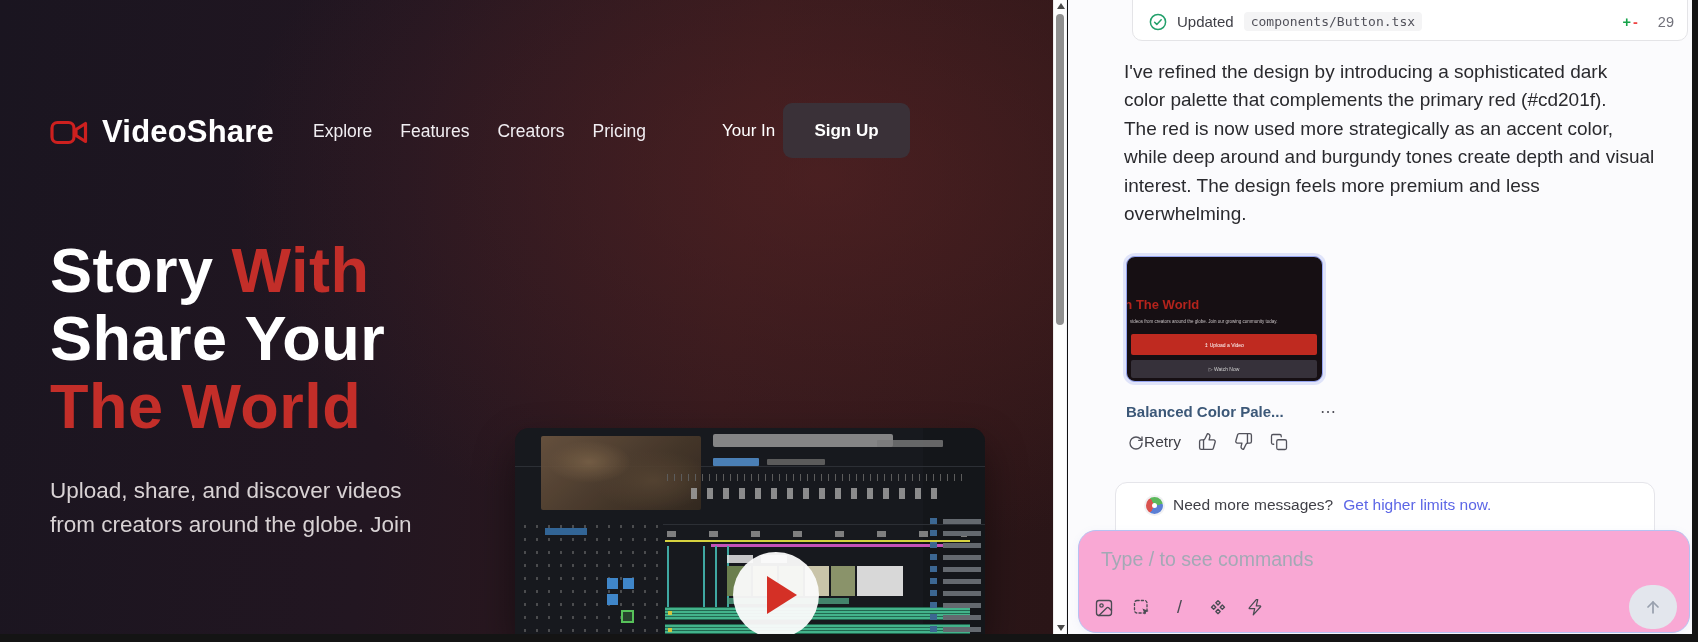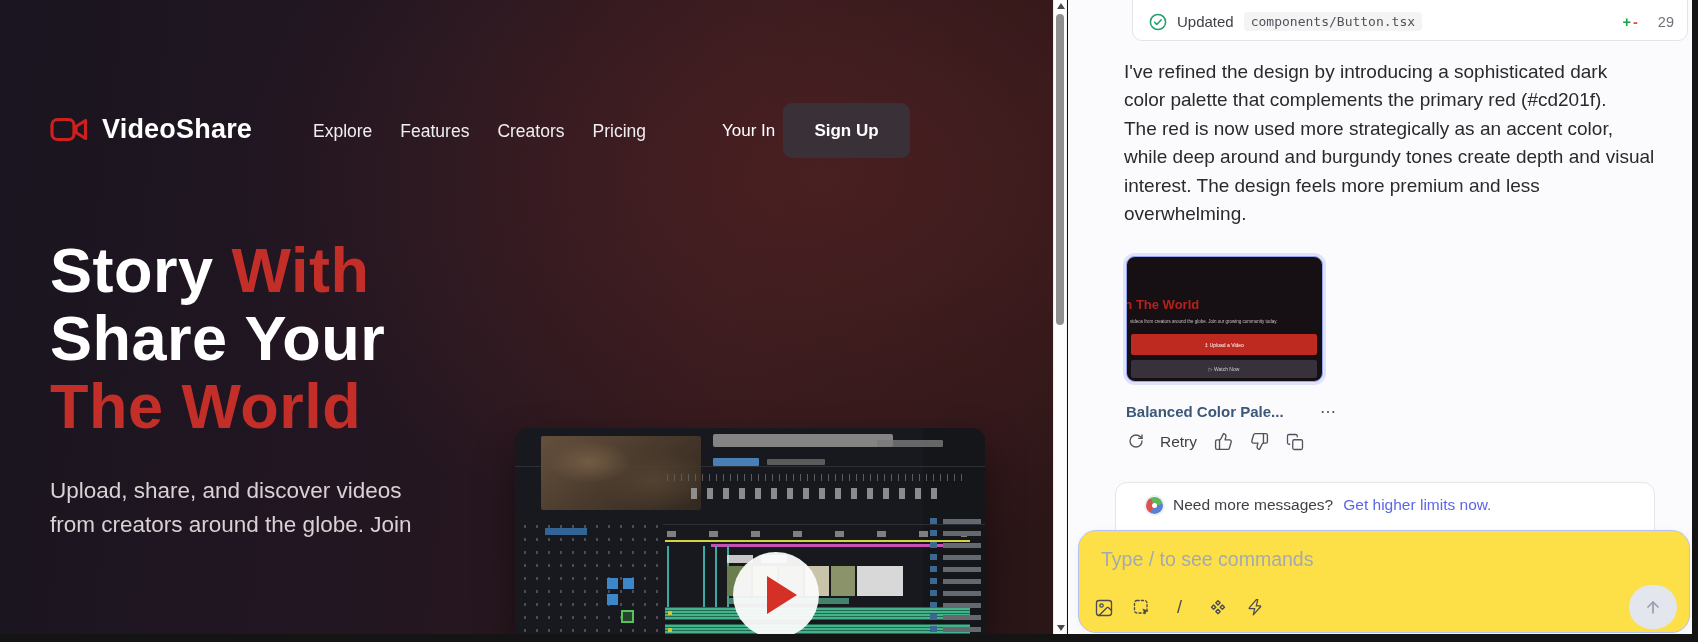--- a/index.html
+++ b/index.html
@@ -5,21 +5,21 @@
   html,body{margin:0;padding:0;background:#101012;}
   *{box-sizing:border-box;font-family:"Liberation Sans",sans-serif;}
   #stage{position:relative;width:1698px;height:642px;overflow:hidden;background:#101012;}
 
   
   .site{position:absolute;left:0;top:0;width:1053px;height:634px;overflow:hidden;
     background:
       radial-gradient(950px 620px at 78% 28%, rgba(96,38,38,.55), rgba(0,0,0,0) 62%),
       linear-gradient(97deg,#1a1520 0%,#221621 38%,#2f181c 68%,#2a1517 100%);}
   .logo{position:absolute;left:50px;top:114px;display:flex;align-items:center;gap:14px;}
-  .logo-text{color:#ffffff;font-size:27px;font-weight:700;letter-spacing:.2px;}
+  .logo-text{color:#ffffff;font-size:31px;font-weight:700;letter-spacing:.2px;}
   .nav{position:absolute;left:313px;top:121px;display:flex;gap:28px;}
   .nav span{color:#f1eef2;font-size:17.5px;cursor:pointer;}
   .signin{position:absolute;left:722px;top:121px;color:#ffffff;font-size:17px;cursor:pointer;}
   .signup{position:absolute;left:783px;top:103px;width:127px;height:55px;border-radius:9px;
     background:#3a3138;color:#fff;font-size:17px;font-weight:700;display:flex;align-items:center;justify-content:center;cursor:pointer;}
   .hero{position:absolute;left:50px;top:236px;font-size:63px;font-weight:700;line-height:68px;color:#ffffff;letter-spacing:.5px;}
   .hero .red{color:#c32e29;}
   .sub{position:absolute;left:50px;top:474px;font-size:22.5px;line-height:33.5px;color:#d8d2d4;}
 
   
@@ -104,35 +104,35 @@
   .att-tag{position:absolute;left:3px;top:62px;width:188px;color:#c8c2c4;font-size:4.5px;white-space:nowrap;overflow:hidden;}
   .att-btn1{position:absolute;left:4px;top:77px;width:186px;height:21px;background:#bf2a20;border-radius:2px;
     color:#fff;font-size:5px;display:flex;align-items:center;justify-content:center;}
   .att-btn2{position:absolute;left:4px;top:103px;width:186px;height:18px;background:#36313a;border-radius:2px;
     color:#cfcfcf;font-size:5px;display:flex;align-items:center;justify-content:center;}
   .att-caption-row{position:absolute;left:58px;top:403px;width:212px;display:flex;align-items:center;justify-content:space-between;}
   .att-title{color:#3c5878;font-size:15px;font-weight:600;}
   .att-menu{color:#52525b;font-size:16px;letter-spacing:2px;cursor:pointer;line-height:14px;}
 
   .actions{position:absolute;left:60px;top:432px;display:flex;align-items:center;gap:17px;color:#52525b;}
-  .retry{display:flex;align-items:flex-start;gap:16px;cursor:pointer;}
+  .retry{display:flex;align-items:flex-end;gap:0;cursor:pointer;}
   .retry-label{color:#3f3f46;font-size:15.5px;}
   .act-icon{cursor:pointer;display:flex;align-items:center;}
 
   .banner{position:absolute;left:47px;top:482px;width:540px;height:90px;background:#ffffff;
     border:1px solid #e5e5ea;border-radius:12px;}
   .banner-row{display:flex;align-items:center;gap:10px;padding:13px 0 0 30px;}
   .pie-icon{width:17px;height:17px;border-radius:50%;position:relative;
     background:conic-gradient(from 210deg,#d9534f 0 120deg,#5cb85c 120deg 230deg,#5b7fd4 230deg 360deg);
     box-shadow:0 0 0 2px #f1f1f3;}
   .pie-icon::after{content:"";position:absolute;left:6px;top:6px;width:5px;height:5px;border-radius:50%;background:#fff;}
   .banner-text{color:#3f3f46;font-size:15.5px;}
   .banner-link{color:#5c66e6;font-size:15.5px;cursor:pointer;}
 
-  .composer{position:absolute;left:10px;top:530px;width:612px;height:103px;background:#fde047;
+  .composer{position:absolute;left:10px;top:530px;width:612px;height:103px;background:#f9a8d4;
     border:1.5px solid #b6c2f2;border-radius:18px;box-shadow:0 2px 8px rgba(120,130,200,.08);}
   .composer-input{position:absolute;left:20px;top:12px;width:430px;height:32px;border:none;outline:none;
     background:transparent;font-size:19.5px;color:#3f3f46;}
   .composer-input::placeholder{color:#a3a9b5;}
   .composer-icons{position:absolute;left:14px;top:66px;display:flex;align-items:center;gap:17px;color:#4b4b53;}
   .c-icon{width:21px;height:21px;display:flex;align-items:center;justify-content:center;cursor:pointer;}
   .slash{font-size:18px;color:#4b4b53;font-weight:400;}
   .send-btn{position:absolute;left:550px;top:54px;width:48px;height:44px;border-radius:22px;background:#e3e6ed;
     display:flex;align-items:center;justify-content:center;cursor:pointer;}
 

